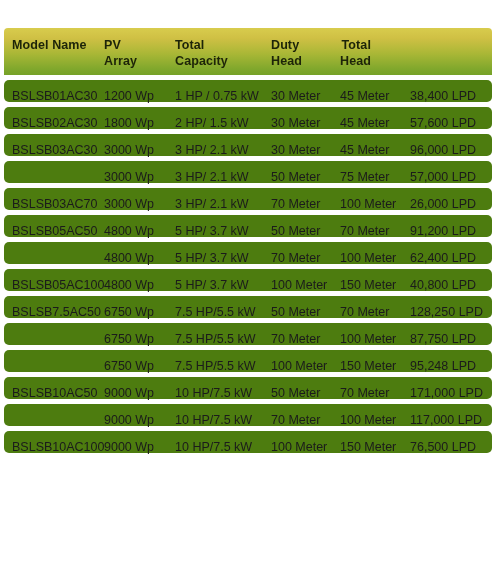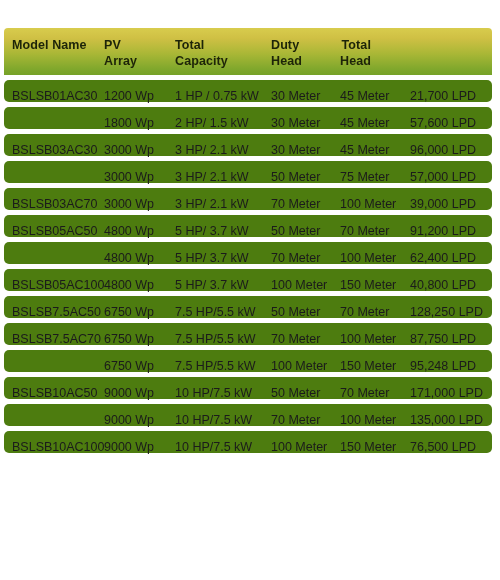--- a/index.html
+++ b/index.html
@@ -89,23 +89,24 @@
 Head</div>
   </div>
 
   <div class="tbody" id="tbody">
       <div class="row">
         <div class="td c0">BSLSB01AC30</div>
         <div class="td c1">1200 Wp</div>
         <div class="td c2">1 HP / 0.75 kW</div>
         <div class="td c3">30 Meter</div>
         <div class="td c4">45 Meter</div>
-        <div class="td c5">21,700 LPD</div>
-      </div>
-      <div class="row">
+        <div class="td c5">38,400 LPD</div>
+      </div>
+      <div class="row">
+        <div class="td c0">BSLSB02AC30</div>
         <div class="td c1">1800 Wp</div>
         <div class="td c2">2 HP/ 1.5 kW</div>
         <div class="td c3">30 Meter</div>
         <div class="td c4">45 Meter</div>
         <div class="td c5">57,600 LPD</div>
       </div>
       <div class="row">
         <div class="td c0">BSLSB03AC30</div>
         <div class="td c1">3000 Wp</div>
         <div class="td c2">3 HP/ 2.1 kW</div>
@@ -119,21 +120,21 @@
         <div class="td c3">50 Meter</div>
         <div class="td c4">75 Meter</div>
         <div class="td c5">57,000 LPD</div>
       </div>
       <div class="row">
         <div class="td c0">BSLSB03AC70</div>
         <div class="td c1">3000 Wp</div>
         <div class="td c2">3 HP/ 2.1 kW</div>
         <div class="td c3">70 Meter</div>
         <div class="td c4">100 Meter</div>
-        <div class="td c5">39,000 LPD</div>
+        <div class="td c5">26,000 LPD</div>
       </div>
       <div class="row">
         <div class="td c0">BSLSB05AC50</div>
         <div class="td c1">4800 Wp</div>
         <div class="td c2">5 HP/ 3.7 kW</div>
         <div class="td c3">50 Meter</div>
         <div class="td c4">70 Meter</div>
         <div class="td c5">91,200 LPD</div>
       </div>
       <div class="row">
@@ -153,21 +154,20 @@
       </div>
       <div class="row">
         <div class="td c0">BSLSB7.5AC50</div>
         <div class="td c1">6750 Wp</div>
         <div class="td c2">7.5 HP/5.5 kW</div>
         <div class="td c3">50 Meter</div>
         <div class="td c4">70 Meter</div>
         <div class="td c5">128,250 LPD</div>
       </div>
       <div class="row">
-        <div class="td c0">BSLSB7.5AC70</div>
         <div class="td c1">6750 Wp</div>
         <div class="td c2">7.5 HP/5.5 kW</div>
         <div class="td c3">70 Meter</div>
         <div class="td c4">100 Meter</div>
         <div class="td c5">87,750 LPD</div>
       </div>
       <div class="row">
         <div class="td c1">6750 Wp</div>
         <div class="td c2">7.5 HP/5.5 kW</div>
         <div class="td c3">100 Meter</div>
@@ -180,21 +180,21 @@
         <div class="td c2">10 HP/7.5 kW</div>
         <div class="td c3">50 Meter</div>
         <div class="td c4">70 Meter</div>
         <div class="td c5">171,000 LPD</div>
       </div>
       <div class="row">
         <div class="td c1">9000 Wp</div>
         <div class="td c2">10 HP/7.5 kW</div>
         <div class="td c3">70 Meter</div>
         <div class="td c4">100 Meter</div>
-        <div class="td c5">135,000 LPD</div>
+        <div class="td c5">117,000 LPD</div>
       </div>
       <div class="row">
         <div class="td c0">BSLSB10AC100</div>
         <div class="td c1">9000 Wp</div>
         <div class="td c2">10 HP/7.5 kW</div>
         <div class="td c3">100 Meter</div>
         <div class="td c4">150 Meter</div>
         <div class="td c5">76,500 LPD</div>
       </div>
     </div>

